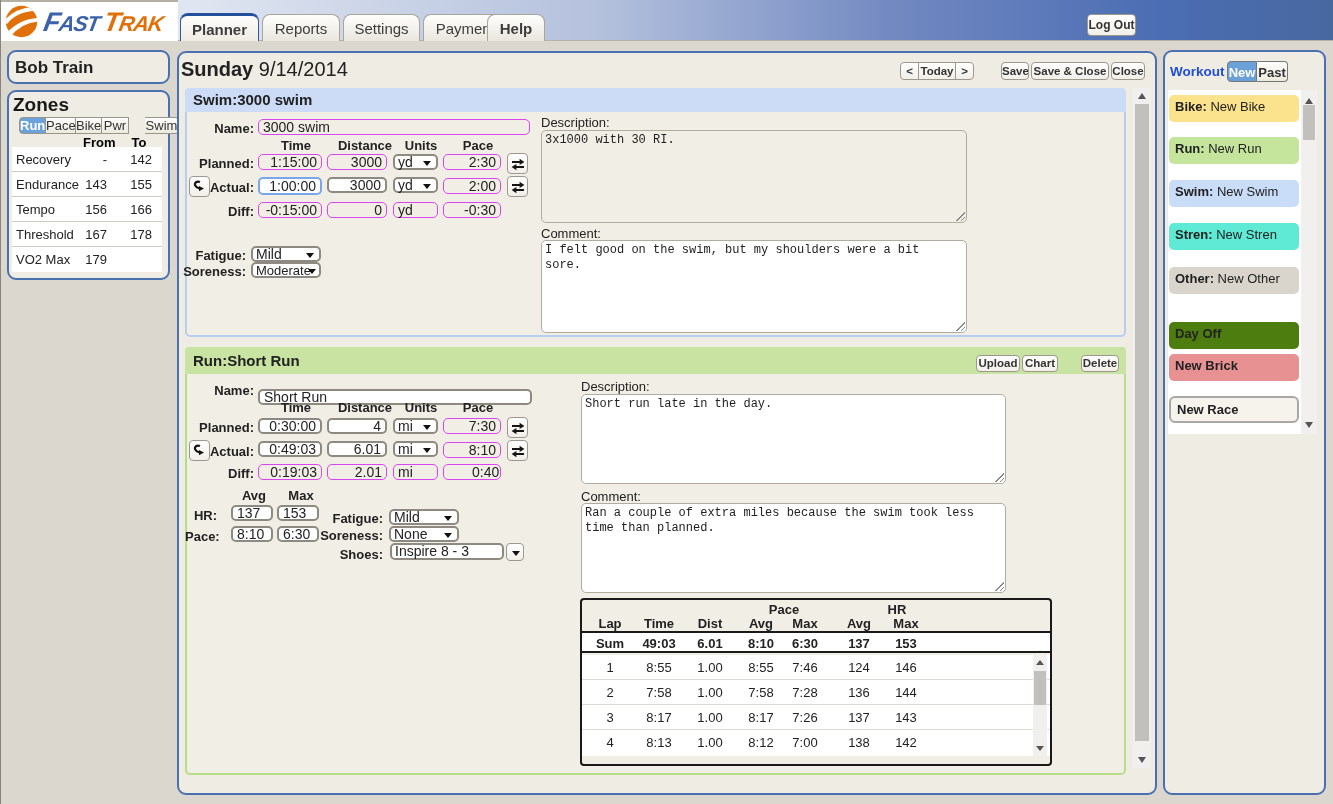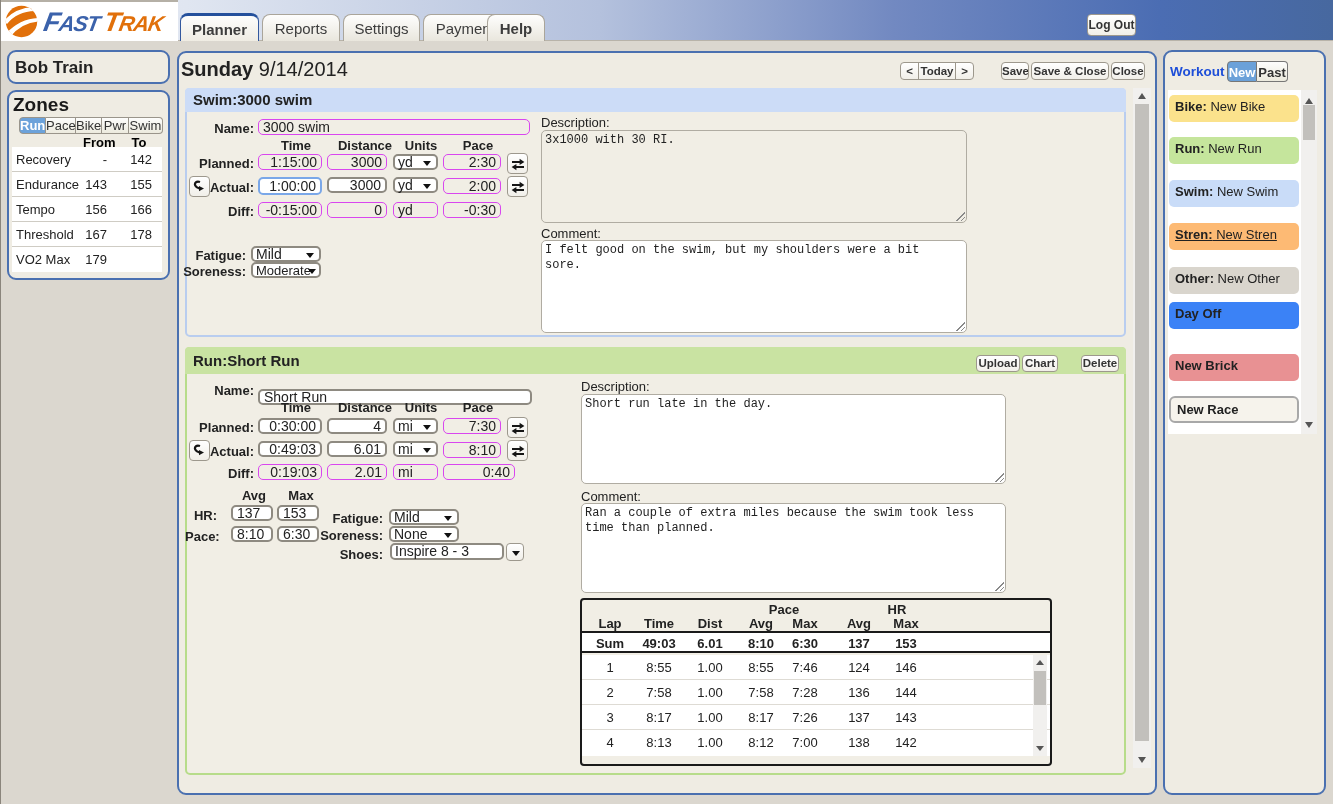--- a/index.html
+++ b/index.html
@@ -49,21 +49,21 @@
 <div class="panel" style="left:7px;top:50px;width:163px;height:34px;"></div>
 <div class="abs b" style="left:15px;top:58px;font-size:17px;color:#222;">Bob Train</div>
 
 <div class="panel" style="left:7px;top:90px;width:163px;height:190px;"></div>
 <div class="abs b" style="left:13px;top:94px;font-size:19px;color:#1a1a1a;">Zones</div>
 
 <div class="abs" style="left:19px;top:117px;height:17px;background:#6ca2da;color:#fff;font-weight:bold;font-size:13px;line-height:16px;text-align:center;width:27px;border:1px solid #9a958b;border-radius:4px 0 0 4px;">Run</div>
 <div class="abs ztab" style="left:46px;top:117px;width:30px;">Pace</div>
 <div class="abs ztab" style="left:76px;top:117px;width:26px;">Bike</div>
 <div class="abs ztab" style="left:102px;top:117px;width:27px;">Pwr</div>
-<div class="abs ztab" style="left:129px;top:117px;width:34px;border-radius:0 4px 4px 0;">Swim</div>
+<div class="abs ztab" style="left:145px;top:117px;width:34px;border-radius:0 4px 4px 0;">Swim</div>
 <style>.ztab{height:17px;background:linear-gradient(#fdfdfc,#eceade);color:#333;font-size:13px;line-height:16px;text-align:center;border:1px solid #9a958b;border-left:none;}</style>
 <div class="abs b" style="left:83px;top:135px;font-size:13px;width:30px;text-align:center;">From</div>
 <div class="abs b" style="left:128px;top:135px;font-size:13px;width:22px;text-align:center;">To</div>
 <div class="abs" style="left:12px;top:147px;width:150px;height:125px;background:#fff;">
   <div class="zrow">
       <span class="zl">Recovery</span>
       <span class="zf">-</span>
       <span class="zt">142</span>
     </div>
   <div class="zrow">
@@ -194,21 +194,21 @@
   <div class="inp" style="left:443px;top:442px;width:58px;">8:10</div>
   <div class="btn swapb" style="left:507px;top:440px;"><svg width="14" height="13" viewBox="0 0 14 13">
         <path d="M1 2.9 h7.6 v-2.1 l4.8 3.1 -4.8 3.1 v-2.1 h-7.6 z" fill="#151515"></path>
         <path d="M13 10.1 h-7.6 v2.1 l-4.8 -3.1 4.8 -3.1 v2.1 h7.6 z" fill="#151515"></path>
       </svg></div>
 
   <div class="lbl" style="left:185px;top:466px;width:69px;">Diff:</div>
   <div class="inp" style="left:258px;top:464px;width:64px;">0:19:03</div>
   <div class="inp" style="left:327px;top:464px;width:60px;">2.01</div>
   <div class="inp" style="left:393px;top:464px;width:45px;text-align:left;">mi</div>
-  <div class="inp" style="left:443px;top:464px;width:72px;padding-left:28px;">0:40</div>
+  <div class="inp" style="left:443px;top:464px;width:58px;padding-left:28px;">0:40</div>
 
   <div class="hdr" style="left:231px;top:488px;width:46px;">Avg</div>
   <div class="hdr" style="left:280px;top:488px;width:42px;">Max</div>
   <div class="lbl" style="left:185px;top:508px;width:32px;">HR:</div>
   <div class="inp inpw" style="left:231px;top:505px;width:42px;text-align:left;">137</div>
   <div class="inp inpw" style="left:277px;top:505px;width:42px;text-align:left;">153</div>
   <div class="lbl" style="left:185px;top:529px;width:32px;">Pace:</div>
   <div class="inp inpw" style="left:231px;top:526px;width:42px;text-align:left;">8:10</div>
   <div class="inp inpw" style="left:277px;top:526px;width:42px;text-align:left;">6:30</div>
   <div class="lbl" style="left:300px;top:511px;width:83px;">Fatigue:</div>
@@ -304,23 +304,23 @@
 </div>
 
 <div class="panel" style="left:1163px;top:50px;width:163px;height:745px;"></div>
 <div class="abs b" style="left:1170px;top:64px;font-size:13.5px;color:#1d4ed8;">Workout</div>
 <div class="abs" style="left:1227px;top:61px;width:30px;height:21px;background:#6ba1d9;color:#fff;font-weight:bold;font-size:13px;text-align:center;line-height:21px;border:1px solid #777;border-radius:4px 0 0 4px;">New</div>
 <div class="abs" style="left:1257px;top:61px;width:31px;height:21px;background:linear-gradient(#fdfdfc,#eceade);color:#333;font-weight:bold;font-size:13px;text-align:center;line-height:21px;border:1px solid #777;border-left:none;border-radius:0 4px 4px 0;">Past</div>
 <div class="abs" style="left:1168px;top:90px;width:149px;height:344px;background:#fff;">
   <div class="wcard" style="top:5px;background:#fbe28c;"><span class="b">Bike:</span> New Bike</div>
   <div class="wcard" style="top:47px;background:#c5e59c;"><span class="b">Run:</span> New Run</div>
   <div class="wcard" style="top:90px;background:#c9dcf8;"><span class="b">Swim:</span> New Swim</div>
-  <div class="wcard" style="top:133px;background:#fdba74;text-decoration:underline;"><span class="b">Stren:</span> New Stren</div>
+  <div class="wcard" style="top:133px;background:#5eead4;"><span class="b">Stren:</span> New Stren</div>
   <div class="wcard" style="top:177px;background:#d9d5cd;"><span class="b">Other:</span> New Other</div>
-  <div class="wcard" style="top:212px;background:#3b82f6;"><span class="b">Day Off</span></div>
+  <div class="wcard" style="top:232px;background:#4d7c0f;"><span class="b">Day Off</span></div>
   <div class="wcard" style="top:264px;background:#e89193;"><span class="b">New Brick</span></div>
   <div class="wcard" style="top:306px;background:#f6f3ec;border:2px solid #a8a8a8;border-radius:6px;"><span class="b">New Race</span></div>
   <div class="abs" style="right:0;top:0;width:16px;height:344px;background:#f1f0ee;">
     <div class="tarr" style="left:4px;top:8px;border-left:4px solid transparent;border-right:4px solid transparent;border-bottom:6px solid #555;"></div>
     <div class="abs" style="left:2px;top:15px;width:12px;height:35px;background:#c2c0bc;"></div>
     <div class="tarr" style="left:4px;bottom:6px;border-left:4px solid transparent;border-right:4px solid transparent;border-top:6px solid #555;"></div>
   </div>
 </div>
 <style>
 .wcard{position:absolute;left:1px;width:130px;height:27px;border-radius:5px;font-size:13px;color:#222;padding:4px 0 0 6px;}

